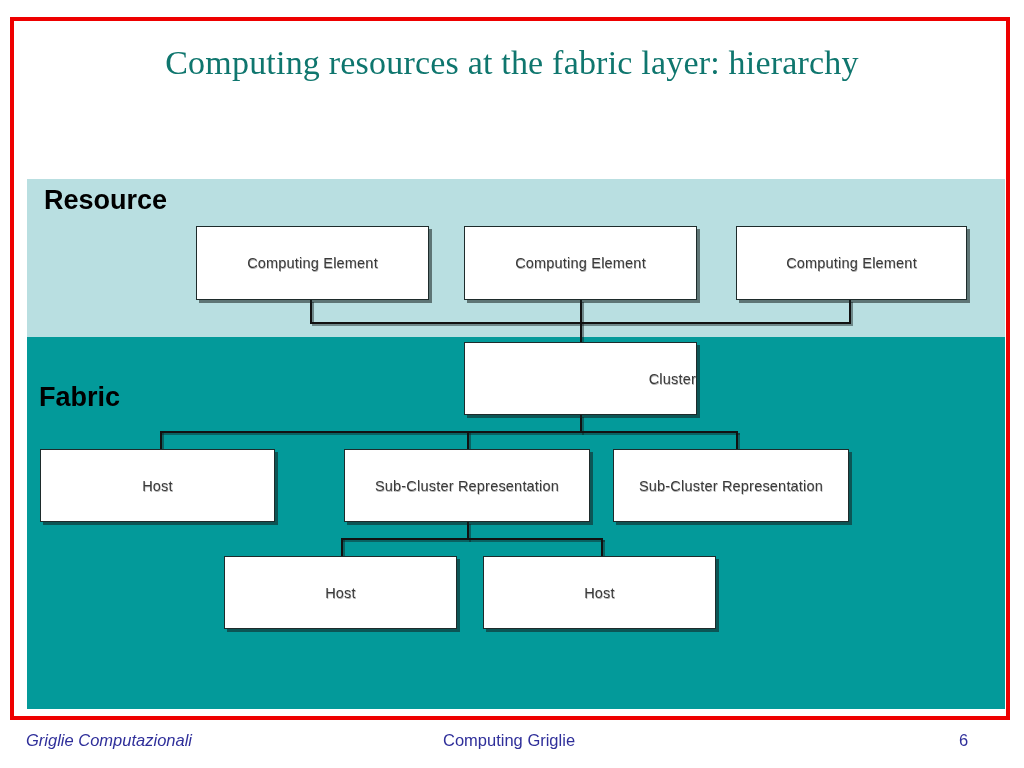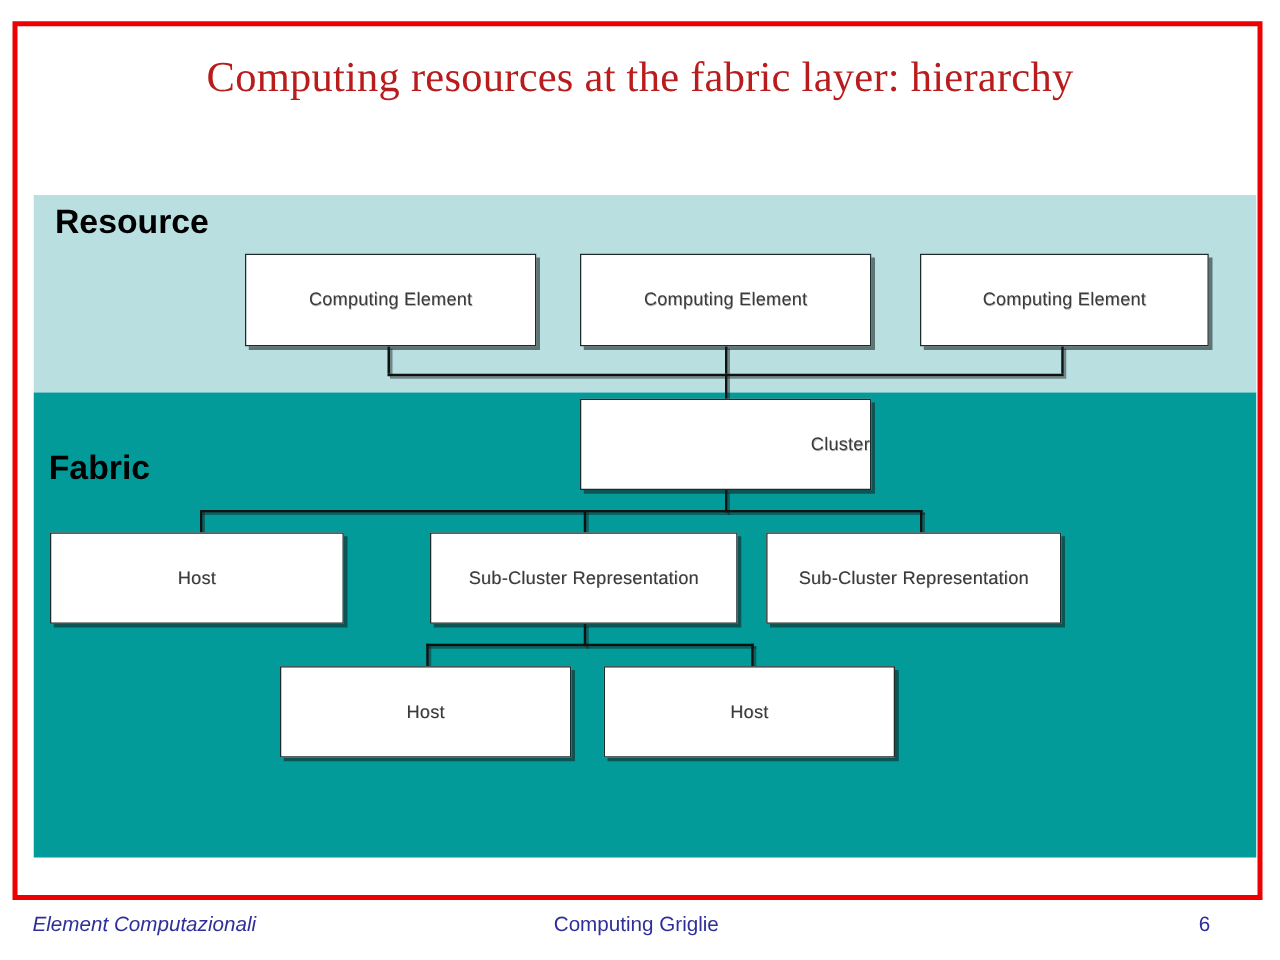--- a/index.html
+++ b/index.html
@@ -36,30 +36,30 @@
   
   #slide-title {
     position: absolute;
     left: 0px;
     top: 41px;
     width: 1024px;
     text-align: center;
     font-family: "Liberation Serif", serif;
     font-size: 34px;
     line-height: 44px;
-    color: #b91c1c;
+    color: #0f766e;
     letter-spacing: 0.2px;
     white-space: nowrap;
   }
 
   
   #diagram-panel {
     position: absolute;
     left: 27px;
-    top: 156px;
+    top: 179px;
     width: 978px;
     height: 530px;
   }
   .band {
     position: absolute;
     left: 0;
     width: 100%;
     box-sizing: border-box;
   }
   #band-resource {
@@ -211,18 +211,18 @@
       <span class="node-label">Host</span>
     </div>
 
     <div class="node" style="left:456px; top:377px; width:233px; height:73px;">
       <span class="node-label">Host</span>
     </div>
 
   </div>
 
   <div id="footer">
-    <div class="footer-text" id="footer-left">Element Computazionali</div>
+    <div class="footer-text" id="footer-left">Griglie Computazionali</div>
     <div class="footer-text" id="footer-center">Computing Griglie</div>
     <div class="footer-text" id="footer-page">6</div>
   </div>
 
 </div>
 
 </body></html>

